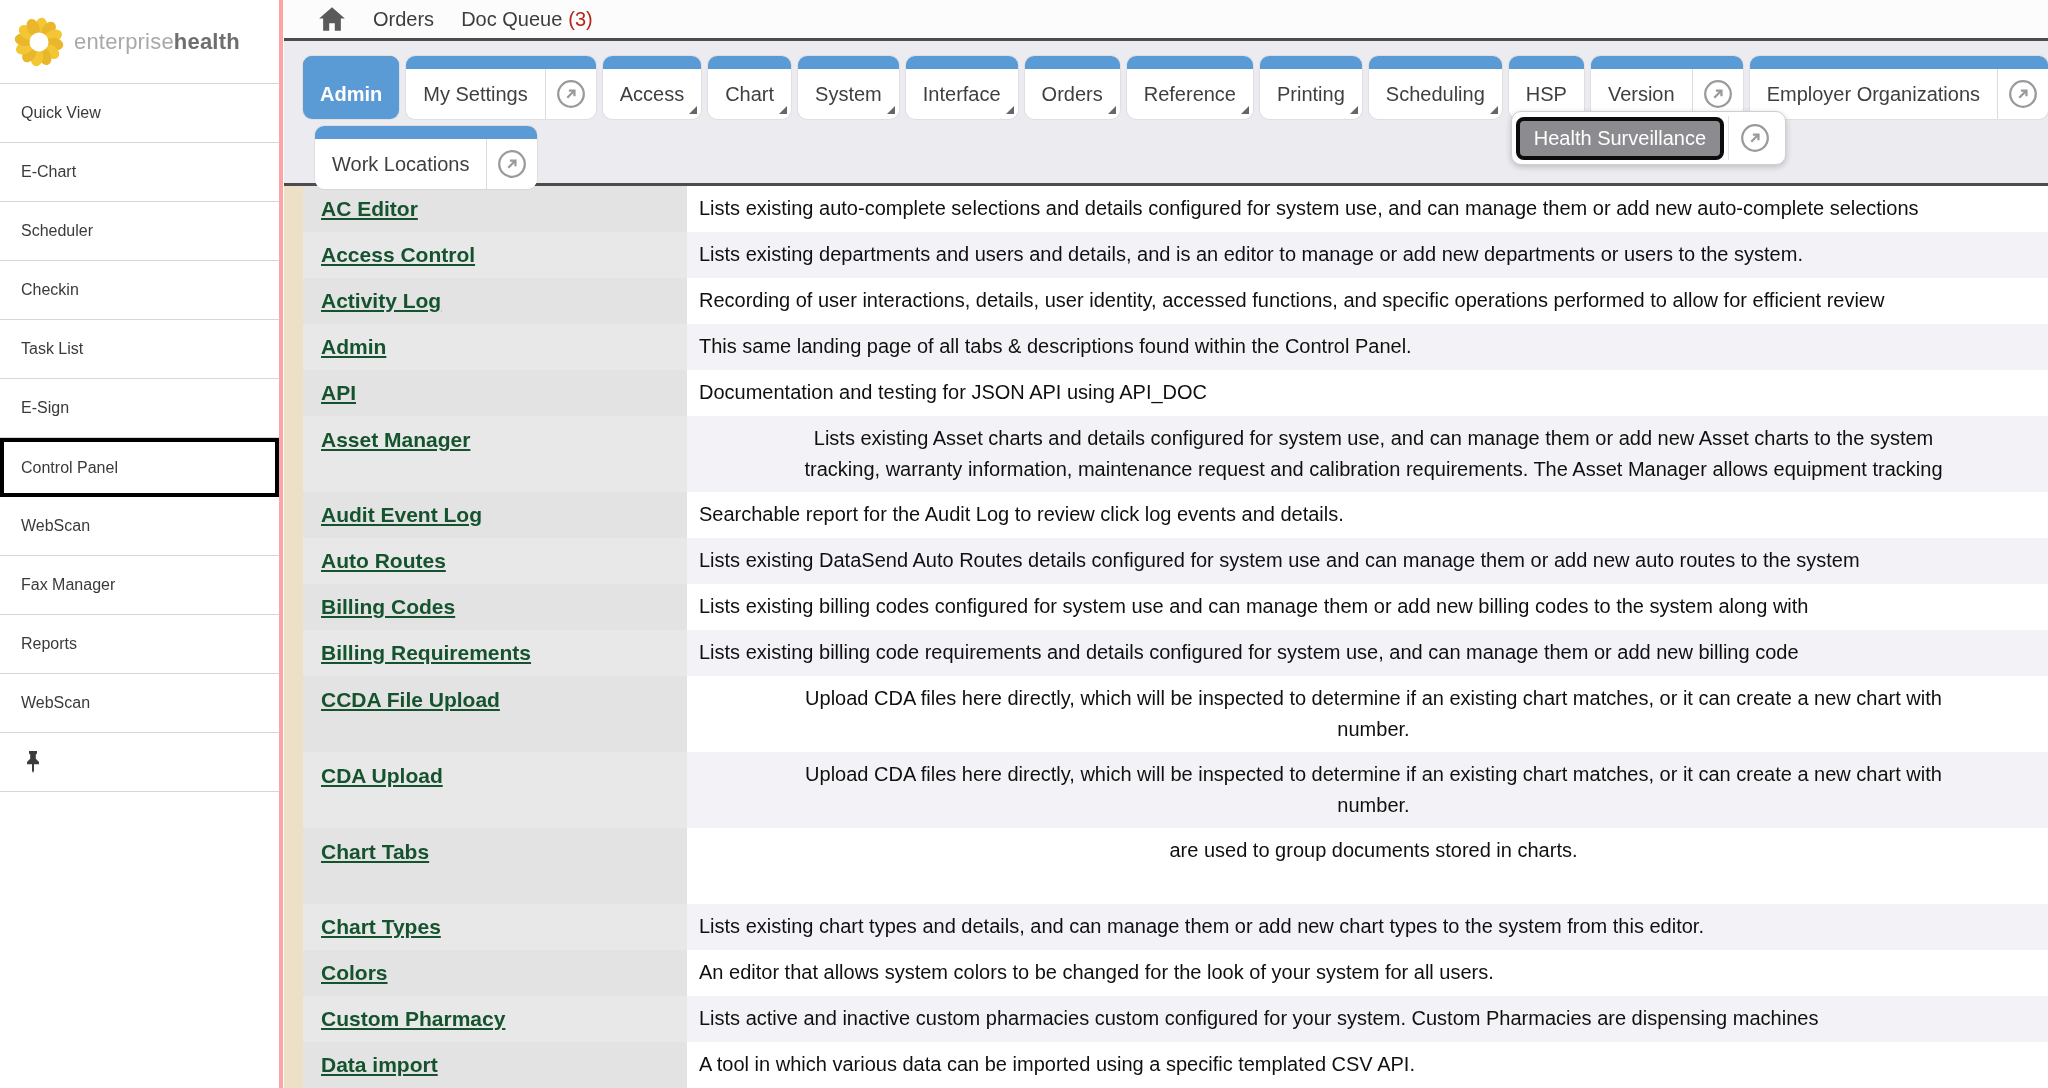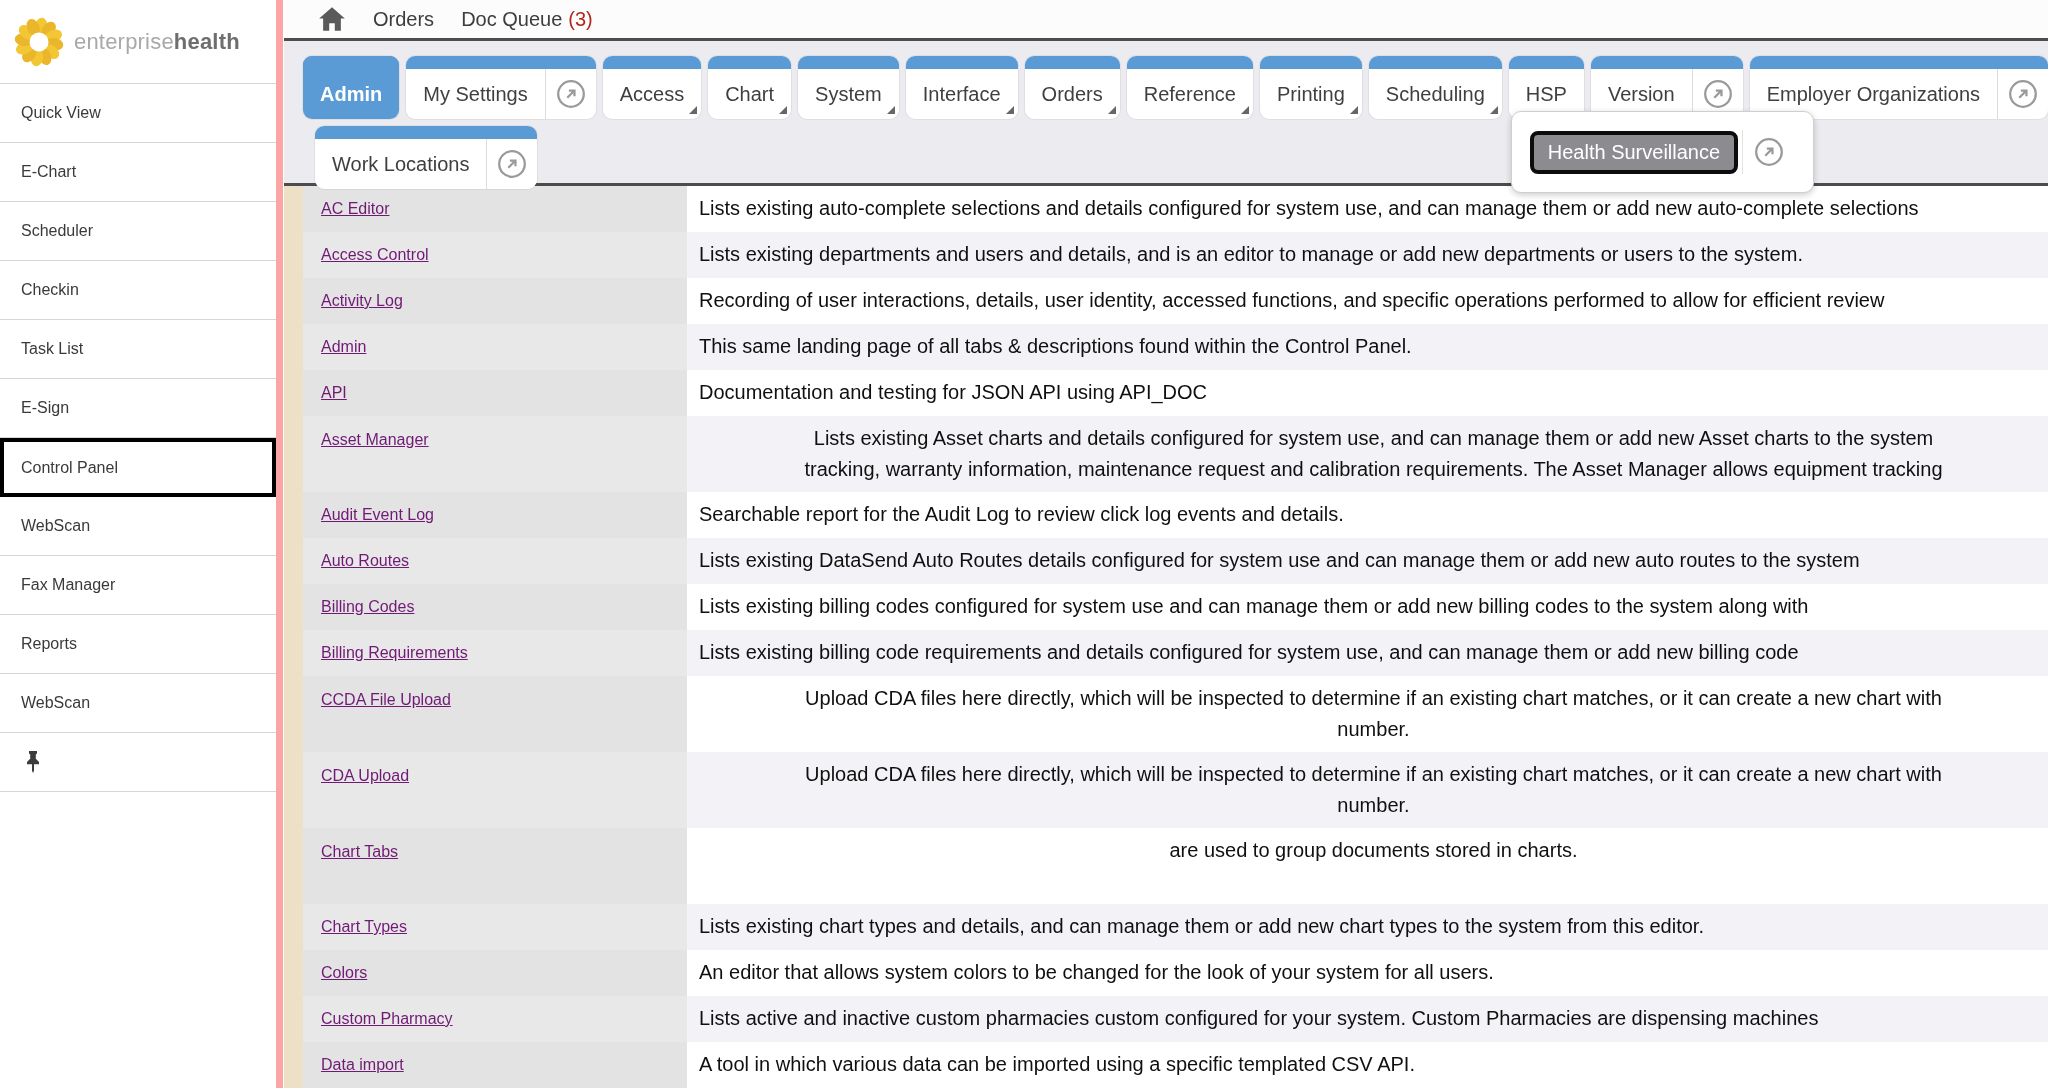--- a/index.html
+++ b/index.html
@@ -1,21 +1,21 @@
 <!DOCTYPE html>
 <html><head>
 <meta charset="utf-8">
 <style>
   html,body{margin:0;padding:0;background:#fff;}
   #app{position:relative;width:2048px;height:1088px;overflow:hidden;background:#fff;
        font-family:"Liberation Sans",sans-serif;color:#222;}
 
   
   .sidebar{position:absolute;left:0;top:0;width:283px;height:1088px;background:#fff;
-           border-right:7px solid #fca5a5;box-sizing:border-box;z-index:3;}
+           border-right:4px solid #fca5a5;box-sizing:border-box;z-index:3;}
   .logo-block{height:83px;border-bottom:1px solid #d6d6d6;display:flex;align-items:center;
               padding-left:13px;gap:9px;}
   .brand{font-size:22px;letter-spacing:.2px;white-space:nowrap;}
   .brand .lt{color:#a9a9a9;}
   .brand .bd{color:#6e6e6e;font-weight:bold;}
   .side-item{height:59px;border-bottom:1px solid #d6d6d6;display:flex;align-items:center;
              padding-left:21px;font-size:16px;color:#3a3a3a;box-sizing:border-box;cursor:pointer;}
   .side-item.focused{border:4px solid #000;padding-left:17px;}
 
   
@@ -42,40 +42,40 @@
   .tab.active .lbl{color:#fff;font-weight:bold;}
   .tab .corner{position:absolute;right:4px;bottom:5px;width:0;height:0;
                border-left:8px solid transparent;border-bottom:8px solid #666;}
   .tab .icseg{margin-top:13px;height:50px;width:50px;display:flex;align-items:center;
               justify-content:center;border-left:1px solid #dcdcdc;}
   .hsp-wrap{position:relative;flex:none;}
 
   
   .dropdown{position:absolute;top:55px;left:2px;background:#fff;border:1px solid #cfcfcf;
             border-radius:10px;box-shadow:0 2px 6px rgba(0,0,0,.2);display:flex;
-            align-items:center;padding:18px;z-index:6;}
+            align-items:center;padding:4px;z-index:6;}
   .dropdown .opt{background:#8b8b90;border:4px solid #0c0c0c;border-radius:8px;color:#fff;
                  font-size:20px;padding:6px 14px;white-space:nowrap;cursor:pointer;}
   .dropdown .icseg{width:52px;height:44px;display:flex;align-items:center;justify-content:center;
                    border-left:1px solid #e3e3e3;margin-left:4px;cursor:pointer;}
 
   
   .content{position:absolute;left:284px;top:186px;width:1764px;bottom:0;overflow:hidden;
            display:flex;flex-direction:column;z-index:1;}
   .trow{display:flex;flex:none;}
   .trow.h1{height:46px;}
   .trow.h2{height:76px;}
   .cell-strip{width:19px;flex:none;background:#ece1c6;}
   .cell-link{width:384px;flex:none;box-sizing:border-box;padding-left:18px;}
   .cell-desc{flex:1;min-width:0;box-sizing:border-box;padding-left:12px;overflow:hidden;}
   .trow.alt0 .cell-link{background:#e3e3e3;}
   .trow.alt1 .cell-link{background:#e8e8e8;}
   .trow.alt0 .cell-desc{background:#ffffff;}
   .trow.alt1 .cell-desc{background:#f3f3f7;}
-  .cell-link a{font-size:16px;color:#701a75;text-decoration:underline;white-space:nowrap;}
+  .cell-link a{font-size:21px;color:#14532d;text-decoration:underline;white-space:nowrap;font-weight:bold;}
   .trow.h1 .cell-link{line-height:45px;}
   .trow.h2 .cell-link{padding-top:8px;line-height:31px;}
   .dline{font-size:20px;color:#101010;white-space:nowrap;overflow:hidden;}
   .trow.h1 .dline{line-height:45px;}
   .trow.h2 .cell-desc{padding-top:7px;}
   .trow.h2 .dline{line-height:31px;text-align:center;}
 
   svg{display:block;}
 </style>
 </head>

